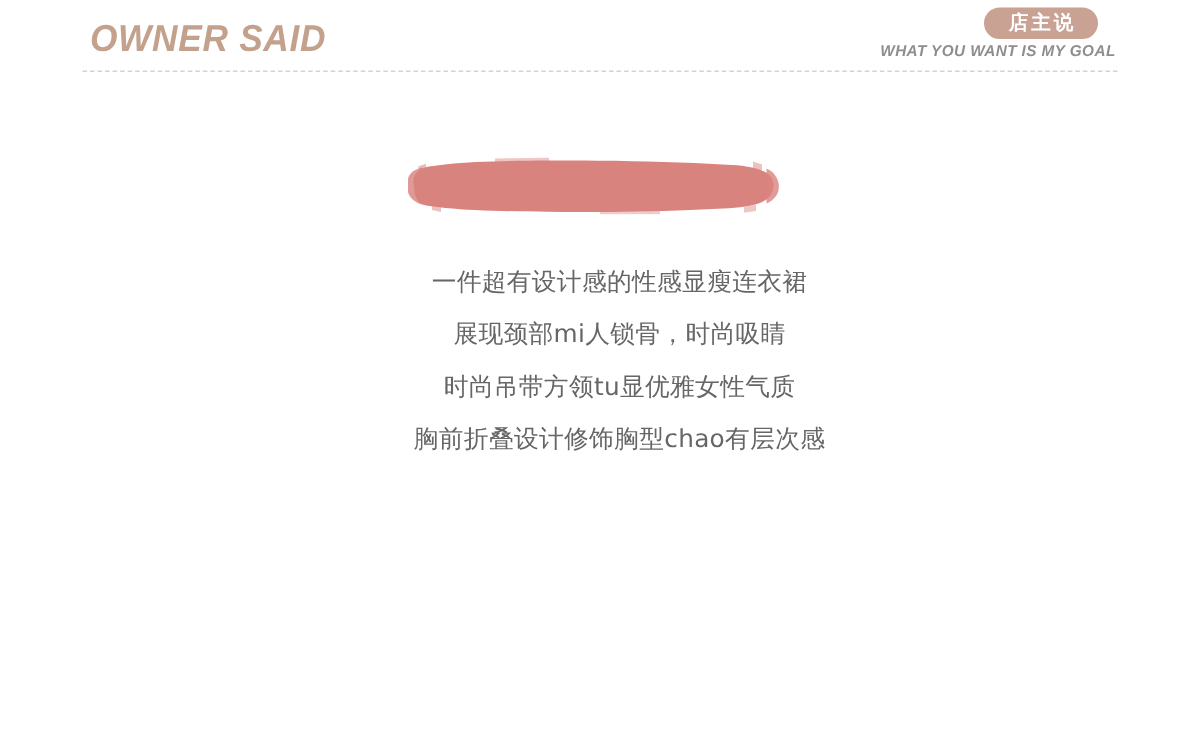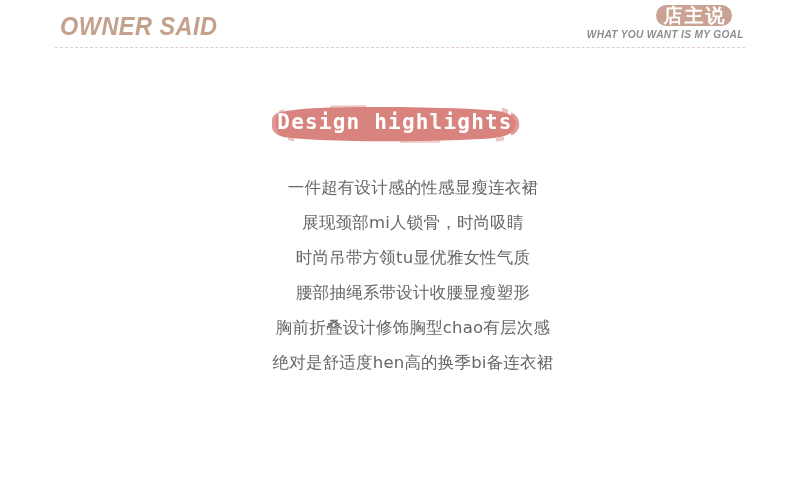--- a/index.html
+++ b/index.html
@@ -46,21 +46,21 @@
     width: 76px;
     height: 21px;
     border-radius: 11px;
     background: #c9a294;
     display: flex;
     align-items: center;
     justify-content: center;
   }
   #shop-owner-badge .badge-text {
     color: #ffffff;
-    font-size: 19px;
+    font-size: 13px;
     font-weight: 700;
     letter-spacing: 2px;
     text-indent: 2px;
     line-height: 1;
     font-family: "DejaVu Sans", "Liberation Sans", sans-serif;
   }
 
   #tagline {
     position: absolute;
     right: 46px;
@@ -167,24 +167,21 @@
                C9,33.4 6,29 6,21 Z" fill="#d9837f"></path>
       <path d="M2,16 C3,12 7,9.5 12,8.6 L12,33.5 C7,32.4 3,29 2,25 Z" fill="#d9837f" opacity="0.82"></path>
       <path d="M244,11 C248,14 250,19 249,24 C248,28 245,31 241,32.6 L241,9.4 Z" fill="#d9837f" opacity="0.8"></path>
       <path d="M9,7.8 L14,6.2 L14,12 L9,13 Z" fill="#d9837f" opacity="0.55"></path>
       <path d="M18,33 L24,34.6 L24,38.4 L18,37 Z" fill="#d9837f" opacity="0.5"></path>
       <path d="M232,4.6 L238,6.6 L238,11 L232,9.2 Z" fill="#d9837f" opacity="0.5"></path>
       <path d="M226,35 L234,33.4 L234,37.6 L226,38.8 Z" fill="#d9837f" opacity="0.45"></path>
       <path d="M60,2.6 L96,2.2 L96,5.2 L60,5.6 Z" fill="#d9837f" opacity="0.45"></path>
       <path d="M130,37.4 L170,37.2 L170,39.8 L130,40 Z" fill="#d9837f" opacity="0.4"></path>
     </svg>
-    <span id="banner-title">Design highlights</span>
   </div>
 </div>
 
 <div id="highlights">
   <span class="hl-line">一件超有设计感的性感显瘦连衣裙</span>
   <span class="hl-line">展现颈部mi人锁骨，时尚吸睛</span>
   <span class="hl-line">时尚吊带方领tu显优雅女性气质</span>
-  <span class="hl-line">腰部抽绳系带设计收腰显瘦塑形</span>
   <span class="hl-line">胸前折叠设计修饰胸型chao有层次感</span>
-  <span class="hl-line">绝对是舒适度hen高的换季bi备连衣裙</span>
 </div>
 
 </body></html>

